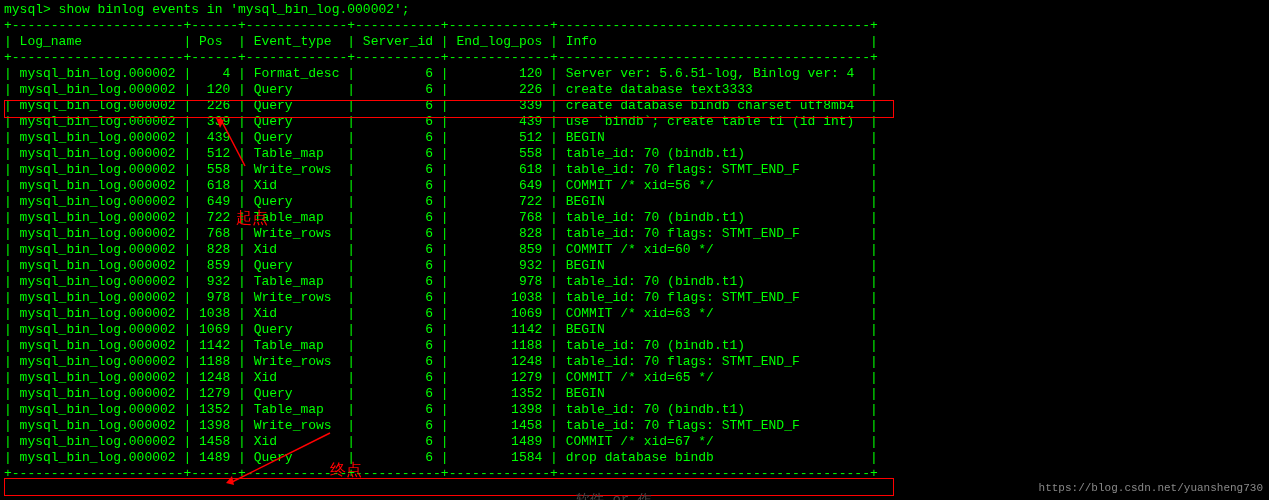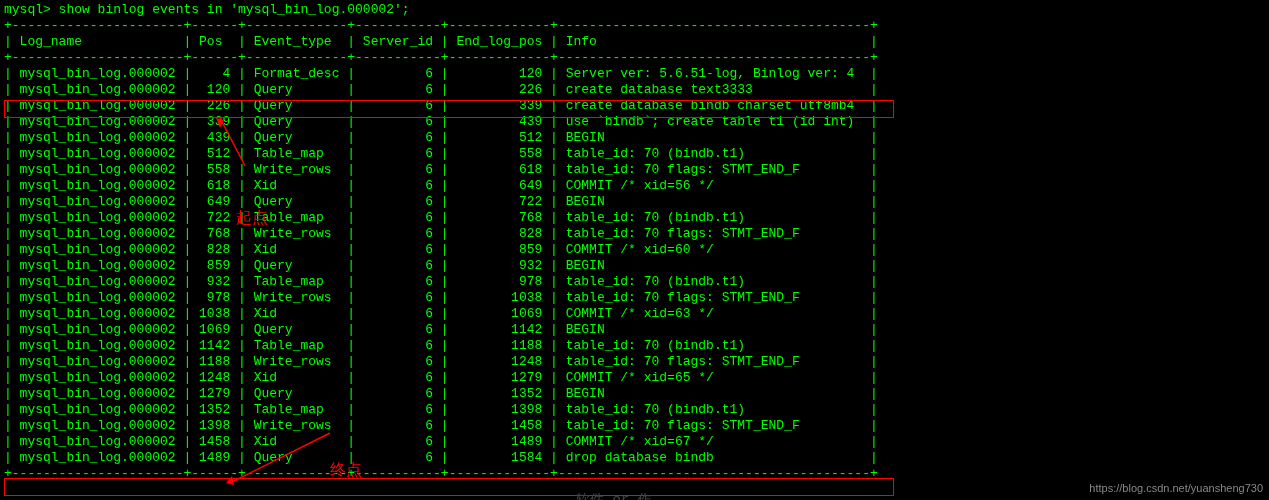--- a/index.html
+++ b/index.html
@@ -45,21 +45,21 @@
     font-size:14px;
     pointer-events:none;
     margin-top:24px;
   }
   .footer-link {
     position:absolute;
     right:6px;
     bottom:4px;
     color:#888;
     font-size:11px;
-    font-family: Liberation Sans, sans-serif;
+    font-family: Liberation Mono, monospace;
   }
 </style>
 </head>
 <body>
 
 <div class="terminal" id="term"><div class="prompt-line">mysql&gt; show binlog events in 'mysql_bin_log.000002';</div><div>+----------------------+------+-------------+-----------+-------------+----------------------------------------+</div><div>| Log_name             | Pos  | Event_type  | Server_id | End_log_pos | Info                                   |</div><div>+----------------------+------+-------------+-----------+-------------+----------------------------------------+</div><div>| mysql_bin_log.000002 |    4 | Format_desc |         6 |         120 | Server ver: 5.6.51-log, Binlog ver: 4  |</div><div>| mysql_bin_log.000002 |  120 | Query       |         6 |         226 | create database text3333               |</div><div>| mysql_bin_log.000002 |  226 | Query       |         6 |         339 | create database bindb charset utf8mb4  |</div><div>| mysql_bin_log.000002 |  339 | Query       |         6 |         439 | use `bindb`; create table t1 (id int)  |</div><div>| mysql_bin_log.000002 |  439 | Query       |         6 |         512 | BEGIN                                  |</div><div>| mysql_bin_log.000002 |  512 | Table_map   |         6 |         558 | table_id: 70 (bindb.t1)                |</div><div>| mysql_bin_log.000002 |  558 | Write_rows  |         6 |         618 | table_id: 70 flags: STMT_END_F         |</div><div>| mysql_bin_log.000002 |  618 | Xid         |         6 |         649 | COMMIT /* xid=56 */                    |</div><div>| mysql_bin_log.000002 |  649 | Query       |         6 |         722 | BEGIN                                  |</div><div>| mysql_bin_log.000002 |  722 | Table_map   |         6 |         768 | table_id: 70 (bindb.t1)                |</div><div>| mysql_bin_log.000002 |  768 | Write_rows  |         6 |         828 | table_id: 70 flags: STMT_END_F         |</div><div>| mysql_bin_log.000002 |  828 | Xid         |         6 |         859 | COMMIT /* xid=60 */                    |</div><div>| mysql_bin_log.000002 |  859 | Query       |         6 |         932 | BEGIN                                  |</div><div>| mysql_bin_log.000002 |  932 | Table_map   |         6 |         978 | table_id: 70 (bindb.t1)                |</div><div>| mysql_bin_log.000002 |  978 | Write_rows  |         6 |        1038 | table_id: 70 flags: STMT_END_F         |</div><div>| mysql_bin_log.000002 | 1038 | Xid         |         6 |        1069 | COMMIT /* xid=63 */                    |</div><div>| mysql_bin_log.000002 | 1069 | Query       |         6 |        1142 | BEGIN                                  |</div><div>| mysql_bin_log.000002 | 1142 | Table_map   |         6 |        1188 | table_id: 70 (bindb.t1)                |</div><div>| mysql_bin_log.000002 | 1188 | Write_rows  |         6 |        1248 | table_id: 70 flags: STMT_END_F         |</div><div>| mysql_bin_log.000002 | 1248 | Xid         |         6 |        1279 | COMMIT /* xid=65 */                    |</div><div>| mysql_bin_log.000002 | 1279 | Query       |         6 |        1352 | BEGIN                                  |</div><div>| mysql_bin_log.000002 | 1352 | Table_map   |         6 |        1398 | table_id: 70 (bindb.t1)                |</div><div>| mysql_bin_log.000002 | 1398 | Write_rows  |         6 |        1458 | table_id: 70 flags: STMT_END_F         |</div><div>| mysql_bin_log.000002 | 1458 | Xid         |         6 |        1489 | COMMIT /* xid=67 */                    |</div><div>| mysql_bin_log.000002 | 1489 | Query       |         6 |        1584 | drop database bindb                    |</div><div>+----------------------+------+-------------+-----------+-------------+----------------------------------------+</div></div>
 
 <div class="hl-box" style="left:4px; top:100px; width:890px; height:18px;"></div>
 <div class="hl-box" style="left:4px; top:478px; width:890px; height:18px;"></div>
 

